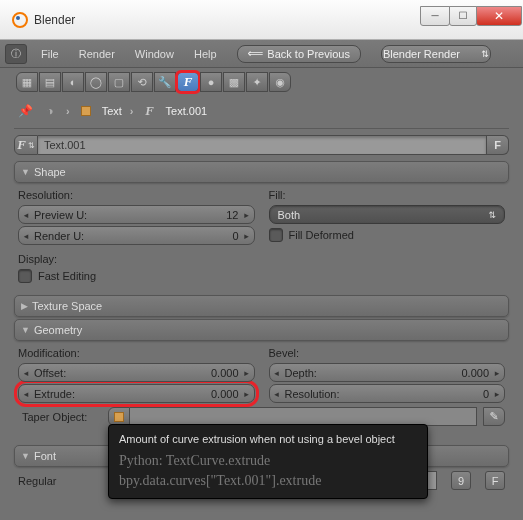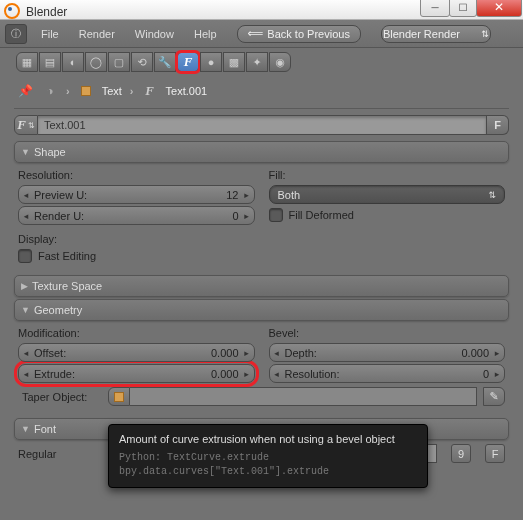--- a/index.html
+++ b/index.html
@@ -1,18 +1,18 @@
 <!DOCTYPE html>
 <html><head>
 <meta charset="utf-8">
 <style>
 *{margin:0;padding:0;box-sizing:border-box;font-family:"Segoe UI",Arial,sans-serif;font-size:11px;user-select:none}
 body{background:#727272;overflow:hidden}
 .window{width:523px;height:520px;background:#727272;position:relative}
-.titlebar{height:20px;background:linear-gradient(#fdfdfd,#e8e8e8);display:flex;align-items:flex-end;padding-left:4px;border-bottom:1px solid #b0b0b0}
+.titlebar{height:40px;background:linear-gradient(#fdfdfd,#e8e8e8);display:flex;align-items:center;padding-left:12px;border-bottom:1px solid #b0b0b0}
 .titlebar-icon{width:16px;height:16px;margin-right:6px;position:relative}
 .titlebar-icon::before{content:"";position:absolute;width:12px;height:12px;border:2px solid #f57900;border-radius:50%;top:0;left:0}
 .titlebar-icon::after{content:"";position:absolute;width:4px;height:4px;background:#3465a4;border-radius:50%;top:4px;left:4px}
 .title-text{color:#333;font-size:12px;flex:1}
 .winbtns{display:flex;height:22px;margin-top:-6px;margin-right:1px}
 .winbtn{width:30px;height:20px;display:flex;align-items:center;justify-content:center;border:1px solid #888;background:linear-gradient(#f5f5f5,#ddd);border-radius:0 0 3px 3px;margin-left:-1px;font-size:10px;color:#444}
 .winbtn.close{width:46px;background:linear-gradient(#e88,#d03020);color:#fff;font-size:12px}
 .winbtn.max{width:28px}
 .menubar{height:28px;background:linear-gradient(#7a7a7a,#6e6e6e);display:flex;align-items:center;padding:0 5px;border-bottom:1px solid #555}
 .menu-icon{width:22px;height:20px;background:#555;border:1px solid #444;border-radius:3px;display:flex;align-items:center;justify-content:center;margin-right:4px;color:#ccc;font-size:10px}
@@ -44,28 +44,28 @@
 .col{flex:1}
 .numfield{height:19px;background:linear-gradient(#888,#727272);border:1px solid #4a4a4a;border-radius:7px;display:flex;align-items:center;padding:0 2px;margin-bottom:2px;position:relative}
 .numfield .arr{width:10px;color:#333;font-size:9px;text-align:center}
 .numfield .lbl{flex:0 0 auto;color:#222;padding-left:3px}
 .numfield .val{flex:1;text-align:right;color:#222;padding-right:3px}
 .dropdown{height:19px;background:linear-gradient(#606060,#505050);border:1px solid #3a3a3a;border-radius:7px;display:flex;align-items:center;justify-content:space-between;padding:0 8px;color:#ddd;box-shadow:inset 0 1px 2px rgba(0,0,0,.3)}
 .dropdown .dd-arr{font-size:9px}
 .checkbox{display:flex;align-items:center;gap:6px;margin-top:1px}
 .cb-box{width:14px;height:14px;background:#5a5a5a;border:1px solid #3a3a3a;border-radius:3px;box-shadow:inset 0 1px 2px rgba(0,0,0,.4)}
 .cb-label{color:#222}
-.taper-row{height:19px;display:flex;align-items:center;margin:2px 0 0;gap:0}
+.taper-row{height:19px;display:flex;align-items:center;margin:2px 0 7px;gap:0}
 .taper-label{color:#222;padding:0 4px 0 4px;width:90px}
 .taper-icon{width:22px;height:19px;background:linear-gradient(#858585,#6e6e6e);border:1px solid #4a4a4a;border-radius:6px 0 0 6px;display:flex;align-items:center;justify-content:center}
 .taper-field{flex:1;height:19px;background:#888;border:1px solid #4a4a4a;border-left:none}
 .taper-eye{width:22px;height:19px;background:linear-gradient(#858585,#6e6e6e);border:1px solid #4a4a4a;border-radius:0 6px 6px 0;display:flex;align-items:center;justify-content:center;color:#ddd;margin-left:6px}
 .tooltip{position:absolute;left:108px;top:424px;width:320px;background:#1f1f1f;border:1px solid #000;border-radius:4px;padding:8px 10px;color:#ccc;box-shadow:0 3px 8px rgba(0,0,0,.6);z-index:10}
 .tooltip .tt-title{color:#ddd;font-size:11px;margin-bottom:6px}
-.tooltip .tt-py{color:#777;font-family:Liberation Mono, monospace;font-size:10px;line-height:1.4}
+.tooltip .tt-py{color:#777;font-family:Liberation Serif, serif;font-size:14px;line-height:1.4}
 .font-footer{margin:4px 18px 0;display:flex;align-items:center;gap:10px}
 .font-label{color:#222;width:100px}
 .font-dd{height:19px;background:linear-gradient(#858585,#6e6e6e);border:1px solid #4a4a4a;border-radius:6px 0 0 6px;width:24px;display:flex;align-items:center;justify-content:center;color:#ddd;font-weight:bold}
 .font-name{height:19px;background:#999;border:1px solid #4a4a4a;border-left:none;flex:1;display:flex;align-items:center;padding:0 6px;color:#333}
 .font-num{width:20px;height:19px;background:linear-gradient(#858585,#6e6e6e);border:1px solid #4a4a4a;border-radius:3px;display:flex;align-items:center;justify-content:center;color:#ddd;margin-left:4px}
 .icon-cube{width:10px;height:10px;background:#d8a050;border:1px solid #a06a20;transform:rotate(0deg)}
 .extrude-highlight{outline:3px solid #e8232a;border-radius:9px;padding:1px;margin:-1px;margin-bottom:1px}
 .f-italic{font-family:Georgia,serif;font-style:italic;font-weight:bold;font-size:13px}
 </style>
 </head>

